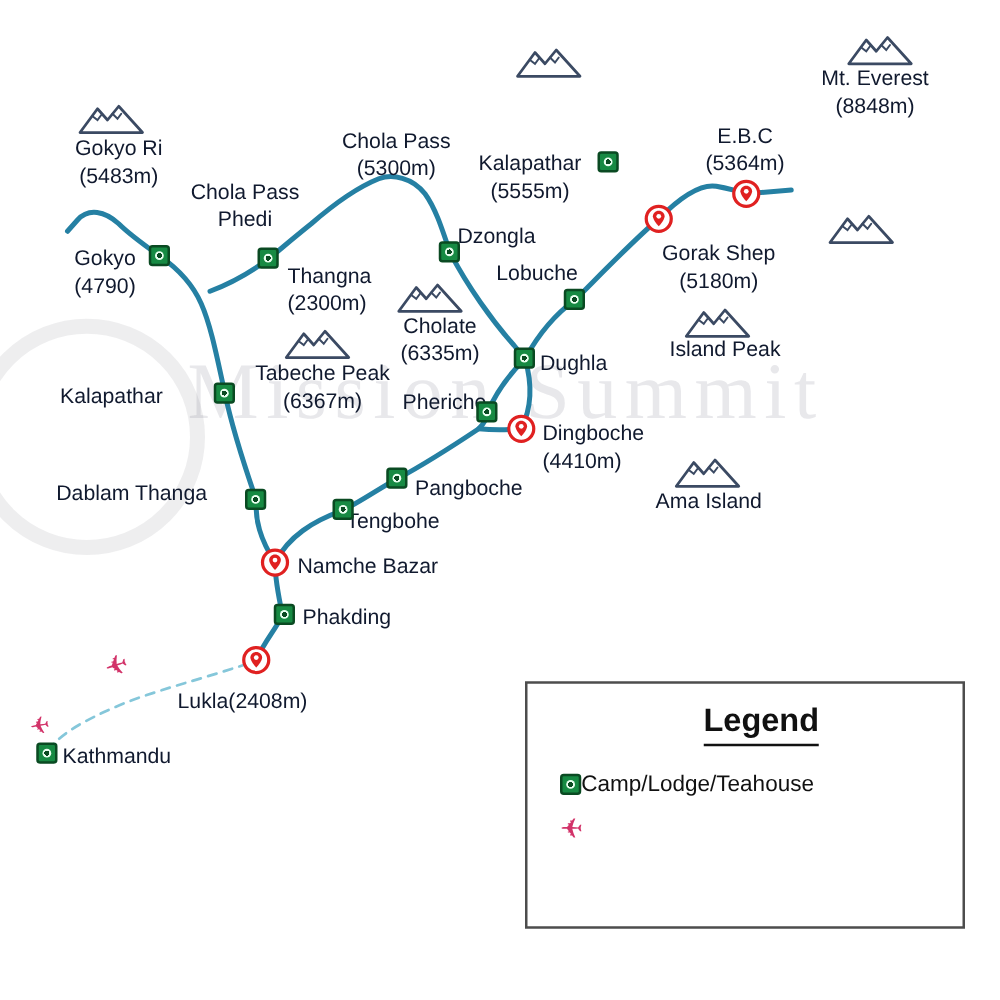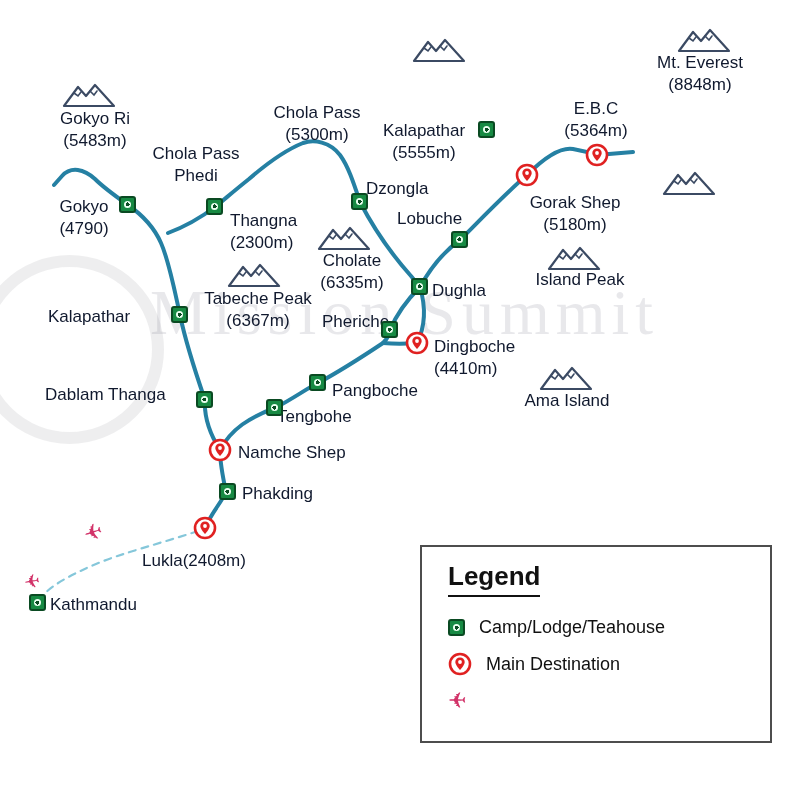--- a/index.html
+++ b/index.html
@@ -34,28 +34,28 @@
   }
   .pin-icon { position:absolute; z-index:7; }
   .plane {
     position:absolute; color:#d23369; font-size:22px; z-index:6; line-height:1;
   }
   .plane-1 { transform:scaleX(-1) rotate(18deg); }
   .plane-2 { transform:scaleX(-1) rotate(10deg); font-size:19px; }
   .legend {
     position:absolute; left:420px; top:545px; width:352px; height:198px;
     background:#ffffff; border:2px solid #4d4d4d; z-index:10;
-    box-sizing:border-box; padding:14px 0 0 26px;
+    box-sizing:border-box; padding:14px 0 0 26px;text-align:center;
   }
   .legend-title {
     font-size:26px; font-weight:bold; color:#111; display:inline-block;
     border-bottom:2.5px solid #111; padding-bottom:3px; margin-bottom:6px;
   }
   .legend-row {
-    display:flex; align-items:center; gap:14px; margin-top:14px;
+    display:flex; align-items:center; margin-top:14px;
     font-size:18px; color:#111;
   }
   .legend-row .camp-marker, .legend-row .pin-icon, .legend-row .plane {
     position:static; flex:0 0 auto;
   }
   .legend-row .plane { transform:scaleX(-1); }
 </style>
 </head>
 <body>
 
@@ -175,42 +175,36 @@
   <svg class="pin-icon" style="left:405px;top:331px" width="24" height="24" viewBox="0 0 24 24">
       <use href="#pin"></use>
     </svg>
   <svg class="pin-icon" style="left:515px;top:163px" width="24" height="24" viewBox="0 0 24 24">
       <use href="#pin"></use>
     </svg>
   <svg class="pin-icon" style="left:585px;top:143px" width="24" height="24" viewBox="0 0 24 24">
       <use href="#pin"></use>
     </svg>
 
-  <div class="lbl" style="left:238px;top:442px">Namche Shep</div>
+  <div class="lbl" style="left:238px;top:442px">Namche Bazar</div>
   <div class="lbl" style="left:142px;top:550px">Lukla(2408m)</div>
   <div class="lbl" style="left:434px;top:336px">Dingboche
 (4410m)</div>
   <div class="lbl center" style="left:575px;top:192px">Gorak Shep
 (5180m)</div>
   <div class="lbl center" style="left:596px;top:98px">E.B.C
 (5364m)</div>
 
   <span class="plane plane-1" style="left:84px;top:522px">✈</span>
   <span class="plane plane-2" style="left:24px;top:572px">✈</span>
 
   <div class="legend">
     <div class="legend-title">Legend</div>
     <div class="legend-row">
       <div class="camp-marker"></div>
       <span>Camp/Lodge/Teahouse</span>
     </div>
     <div class="legend-row">
-      <svg class="pin-icon" width="24" height="24" viewBox="0 0 24 24">
-          <use href="#pin"></use>
-        </svg>
-      <span>Main Destination</span>
-    </div>
-    <div class="legend-row">
       <span class="plane">✈</span>
     </div>
   </div>
 
 </div>
 
 </body></html>

